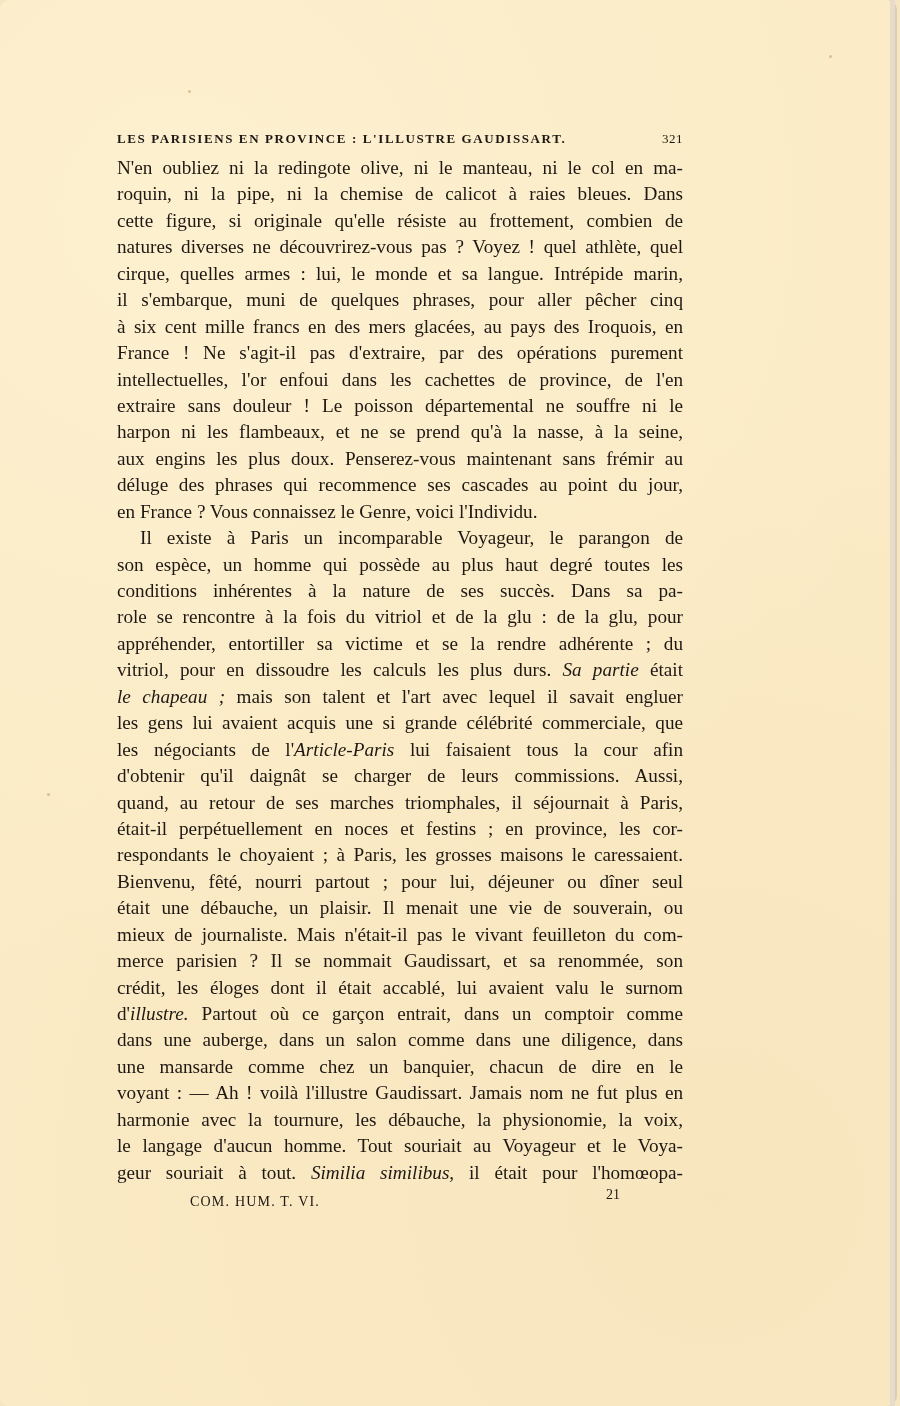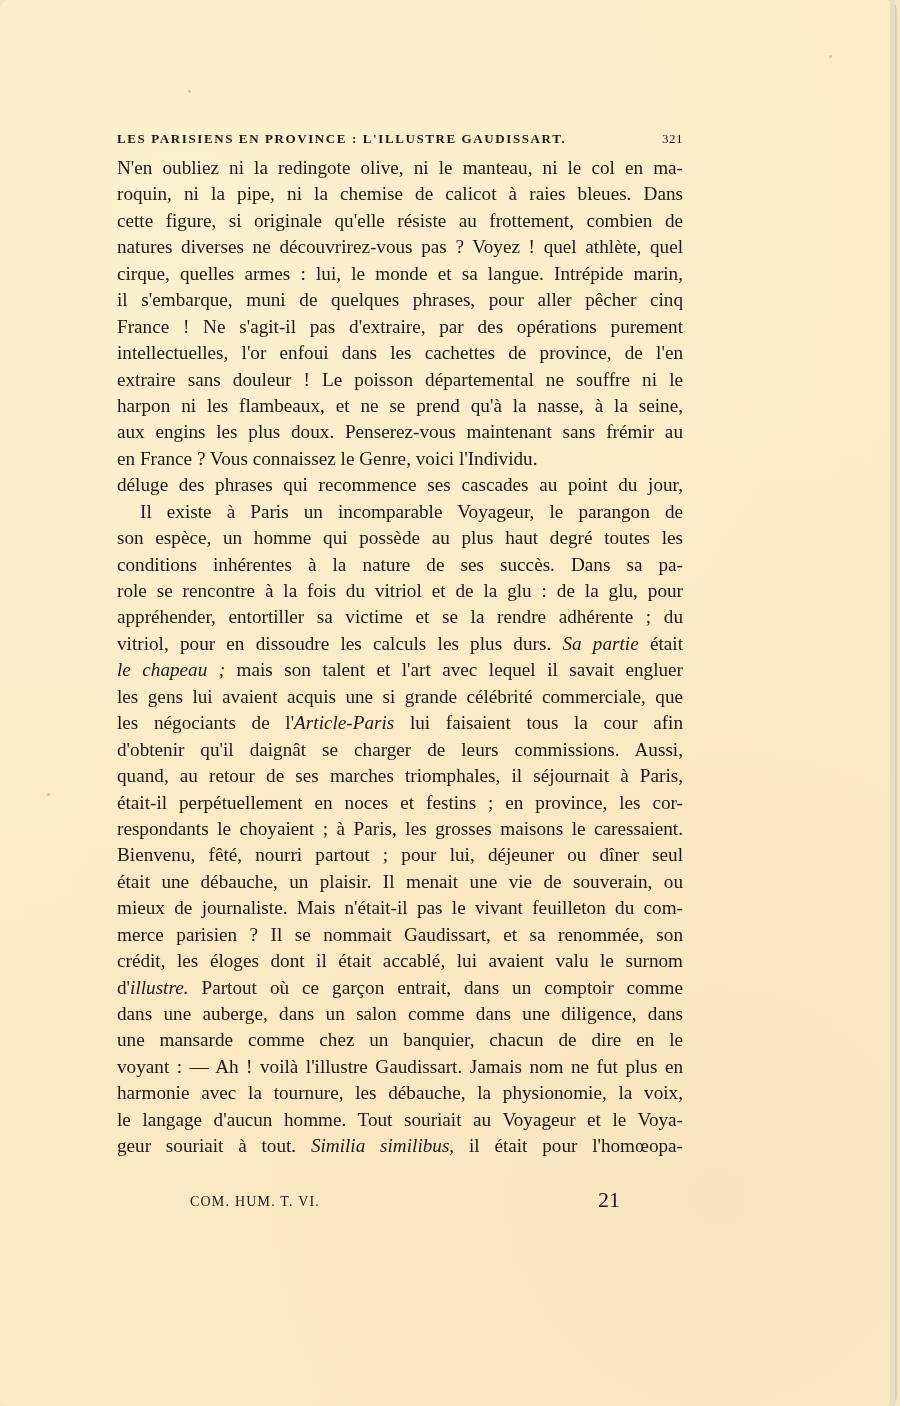--- a/index.html
+++ b/index.html
@@ -91,21 +91,21 @@
       justify-content: space-between;
       font-family: "Liberation Serif", serif;
       color: #1e1813;
     }
     .footer .sig-left {
       font-size: 14px;
       letter-spacing: 1.2px;
       margin-top: 7px;
     }
     .footer .sig-num {
-      font-size: 22px;
+      font-size: 14px;
       margin-right: 0;
     }
     .speck {
       position: absolute;
       width: 3px;
       height: 3px;
       border-radius: 50%;
       background: #c9a16a;
       opacity: 0.6;
     }
@@ -121,27 +121,28 @@
     <span class="folio">321</span>
   </div>
 
   <div class="text-block" id="text-block">
       <span class="line"><span>N'en oubliez ni la redingote olive, ni le manteau, ni le col en ma-</span></span>
       <span class="line"><span>roquin, ni la pipe, ni la chemise de calicot à raies bleues. Dans</span></span>
       <span class="line"><span>cette figure, si originale qu'elle résiste au frottement, combien de</span></span>
       <span class="line"><span>natures diverses ne découvrirez-vous pas ? Voyez ! quel athlète, quel</span></span>
       <span class="line"><span>cirque, quelles armes : lui, le monde et sa langue. Intrépide marin,</span></span>
       <span class="line"><span>il s'embarque, muni de quelques phrases, pour aller pêcher cinq</span></span>
+      <span class="line"><span>à six cent mille francs en des mers glacées, au pays des Iroquois, en</span></span>
       <span class="line"><span>France ! Ne s'agit-il pas d'extraire, par des opérations purement</span></span>
       <span class="line"><span>intellectuelles, l'or enfoui dans les cachettes de province, de l'en</span></span>
       <span class="line"><span>extraire sans douleur ! Le poisson départemental ne souffre ni le</span></span>
       <span class="line"><span>harpon ni les flambeaux, et ne se prend qu'à la nasse, à la seine,</span></span>
       <span class="line"><span>aux engins les plus doux. Penserez-vous maintenant sans frémir au</span></span>
+      <span class="line"><span>déluge des phrases qui recommence ses cascades au point du jour,</span></span>
       <span class="line last"><span>en France ? Vous connaissez le Genre, voici l'Individu.</span></span>
-      <span class="line"><span>déluge des phrases qui recommence ses cascades au point du jour,</span></span>
       <span class="line indent"><span>Il existe à Paris un incomparable Voyageur, le parangon de</span></span>
       <span class="line"><span>son espèce, un homme qui possède au plus haut degré toutes les</span></span>
       <span class="line"><span>conditions inhérentes à la nature de ses succès. Dans sa pa-</span></span>
       <span class="line"><span>role se rencontre à la fois du vitriol et de la glu : de la glu, pour</span></span>
       <span class="line"><span>appréhender, entortiller sa victime et se la rendre adhérente ; du</span></span>
       <span class="line"><span>vitriol, pour en dissoudre les calculs les plus durs. </span><span class="it">Sa partie</span><span> était</span></span>
       <span class="line"><span class="it">le chapeau ;</span><span> mais son talent et l'art avec lequel il savait engluer</span></span>
       <span class="line"><span>les gens lui avaient acquis une si grande célébrité commerciale, que</span></span>
       <span class="line"><span>les négociants de l'</span><span class="it">Article-Paris</span><span> lui faisaient tous la cour afin</span></span>
       <span class="line"><span>d'obtenir qu'il daignât se charger de leurs commissions. Aussi,</span></span>

